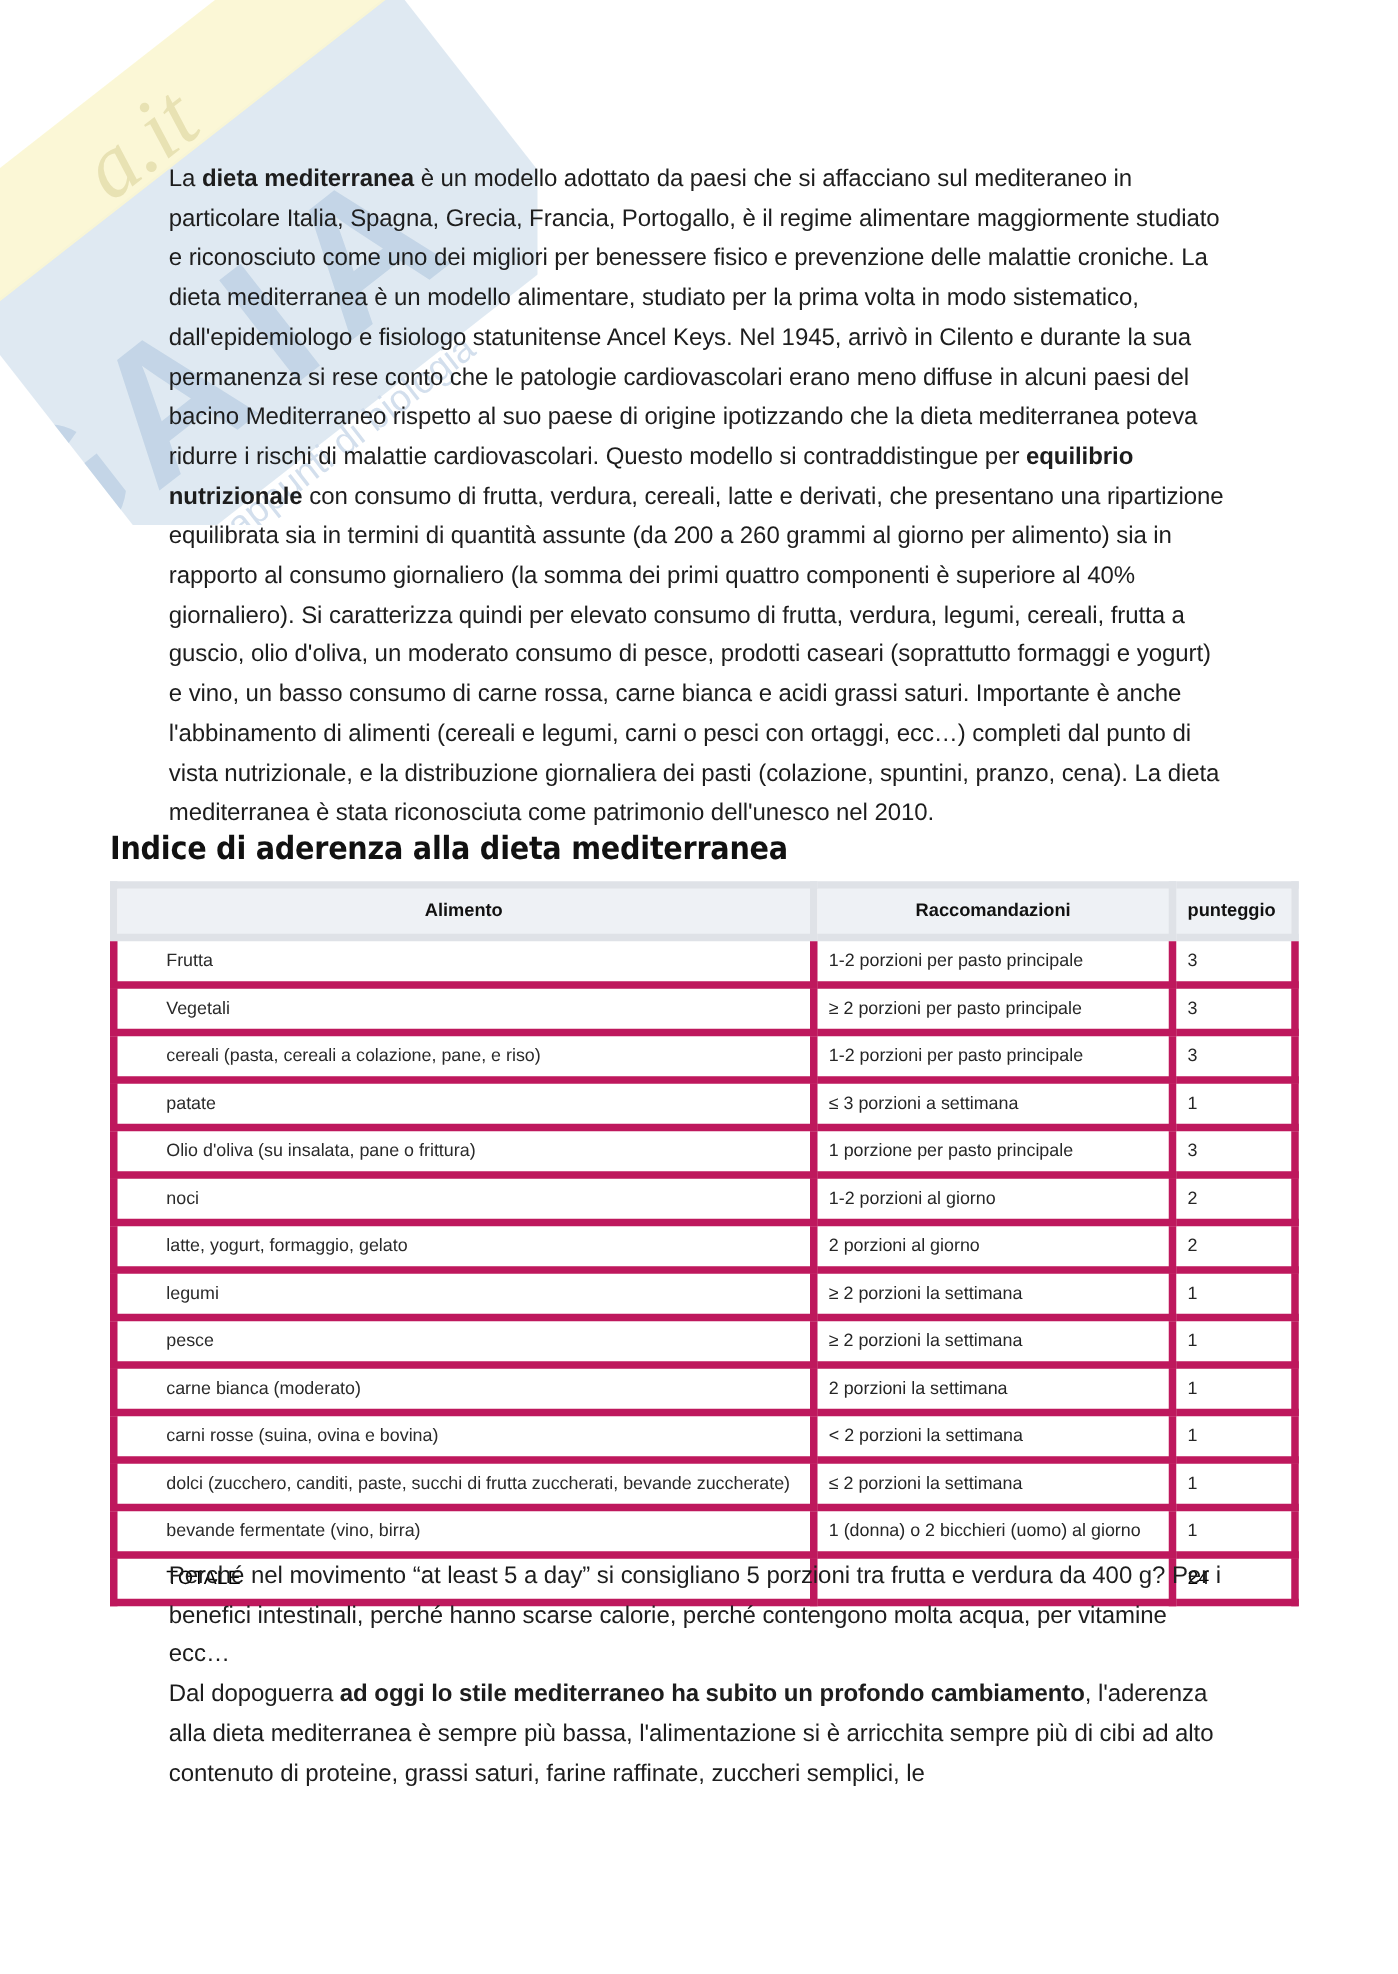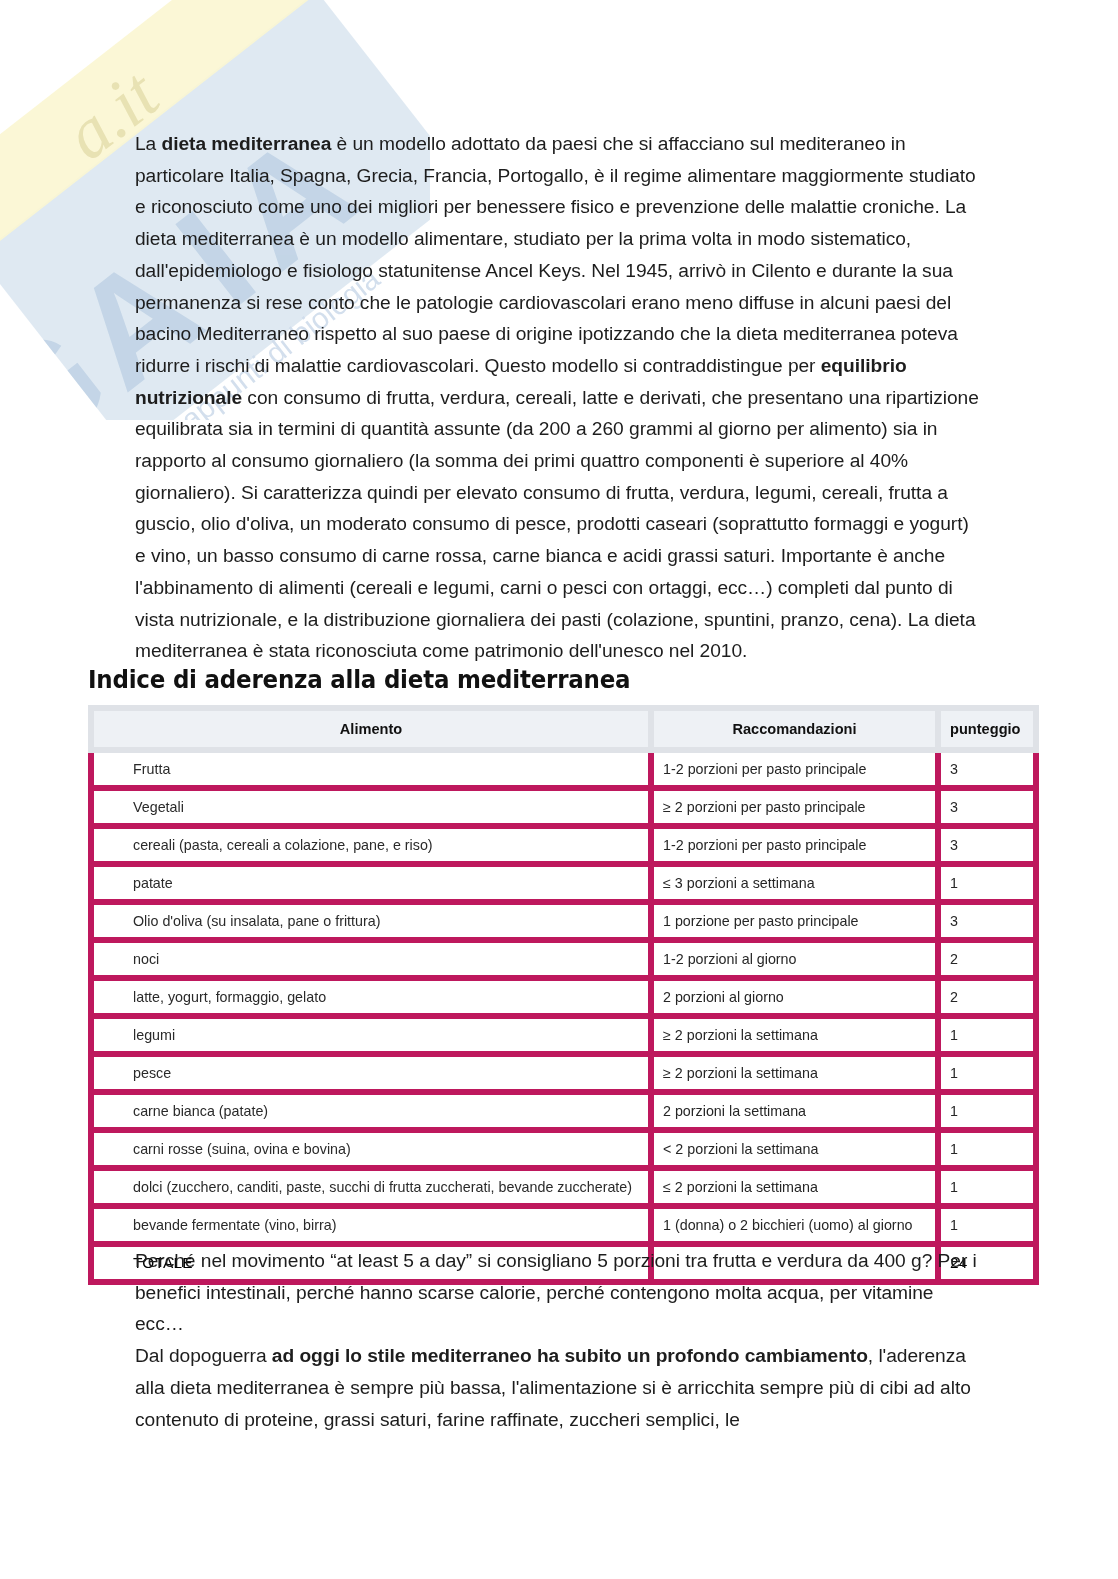--- a/index.html
+++ b/index.html
@@ -195,21 +195,21 @@
             <td>legumi</td>
             <td>≥ 2 porzioni la settimana</td>
             <td>1</td>
           </tr>
           <tr>
             <td>pesce</td>
             <td>≥ 2 porzioni la settimana</td>
             <td>1</td>
           </tr>
           <tr>
-            <td>carne bianca (patate)</td>
+            <td>carne bianca (moderato)</td>
             <td>2 porzioni la settimana</td>
             <td>1</td>
           </tr>
           <tr>
             <td>carni rosse (suina, ovina e bovina)</td>
             <td>&lt; 2 porzioni la settimana</td>
             <td>1</td>
           </tr>
           <tr>
             <td>dolci (zucchero, canditi, paste, succhi di frutta zuccherati, bevande zuccherate)</td>

